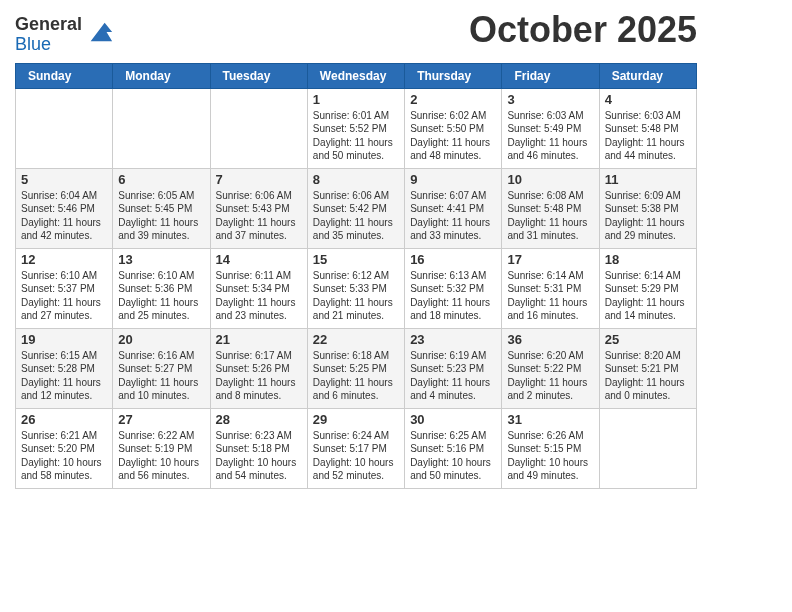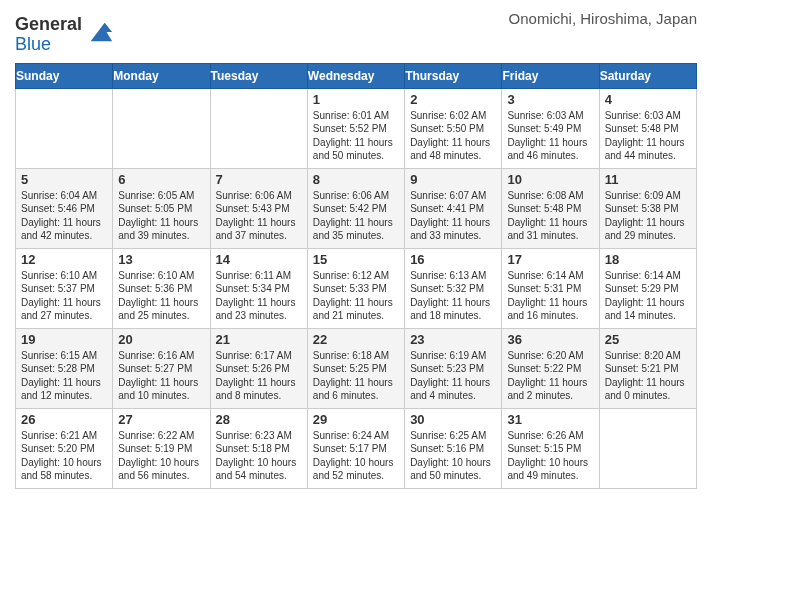--- a/index.html
+++ b/index.html
@@ -64,21 +64,21 @@
     .calendar {
       width: 100%;
       border-collapse: collapse;
       border: 1px solid #ccc;
     }
     .calendar th {
       background: #2a6db5;
       color: #fff;
       font-size: 12px;
       font-weight: bold;
-      padding: 5px 0;
+      padding: 5px 12px;
       text-align: left;
       border: 1px solid #1a5a9a;
     }
     .calendar td {
       border: 1px solid #ccc;
       vertical-align: top;
       padding: 3px 5px;
       width: calc(100% / 7);
       height: 80px;
       background: #fff;
@@ -110,21 +110,21 @@
     <div class="logo">
       <div class="logo-text">
         <span class="logo-general">General</span>
         <span class="logo-blue">Blue</span>
       </div>
       <svg class="logo-icon" viewBox="0 0 30 30">
         <polygon points="5,25 20,5 28,15 22,15 28,25" fill="#2a6db5"></polygon>
       </svg>
     </div>
     <div class="title-area">
-      <div class="location">Onomichi, Hiroshima, Japan</div>
+      <div class="month-title">October 2025</div>
     </div>
   </div>
 
   <table class="calendar">
     <thead>
       <tr>
       <th>Sunday</th>
           <th>Monday</th>
           <th>Tuesday</th>
           <th>Wednesday</th>
@@ -171,21 +171,21 @@
           <td>
             <span class="day-number">5</span>
             <div class="day-info">Sunrise: 6:04 AM
 Sunset: 5:46 PM
 Daylight: 11 hours
 and 42 minutes.</div>
           </td>
           <td>
             <span class="day-number">6</span>
             <div class="day-info">Sunrise: 6:05 AM
-Sunset: 5:05 PM
+Sunset: 5:45 PM
 Daylight: 11 hours
 and 39 minutes.</div>
           </td>
           <td>
             <span class="day-number">7</span>
             <div class="day-info">Sunrise: 6:06 AM
 Sunset: 5:43 PM
 Daylight: 11 hours
 and 37 minutes.</div>
           </td>

